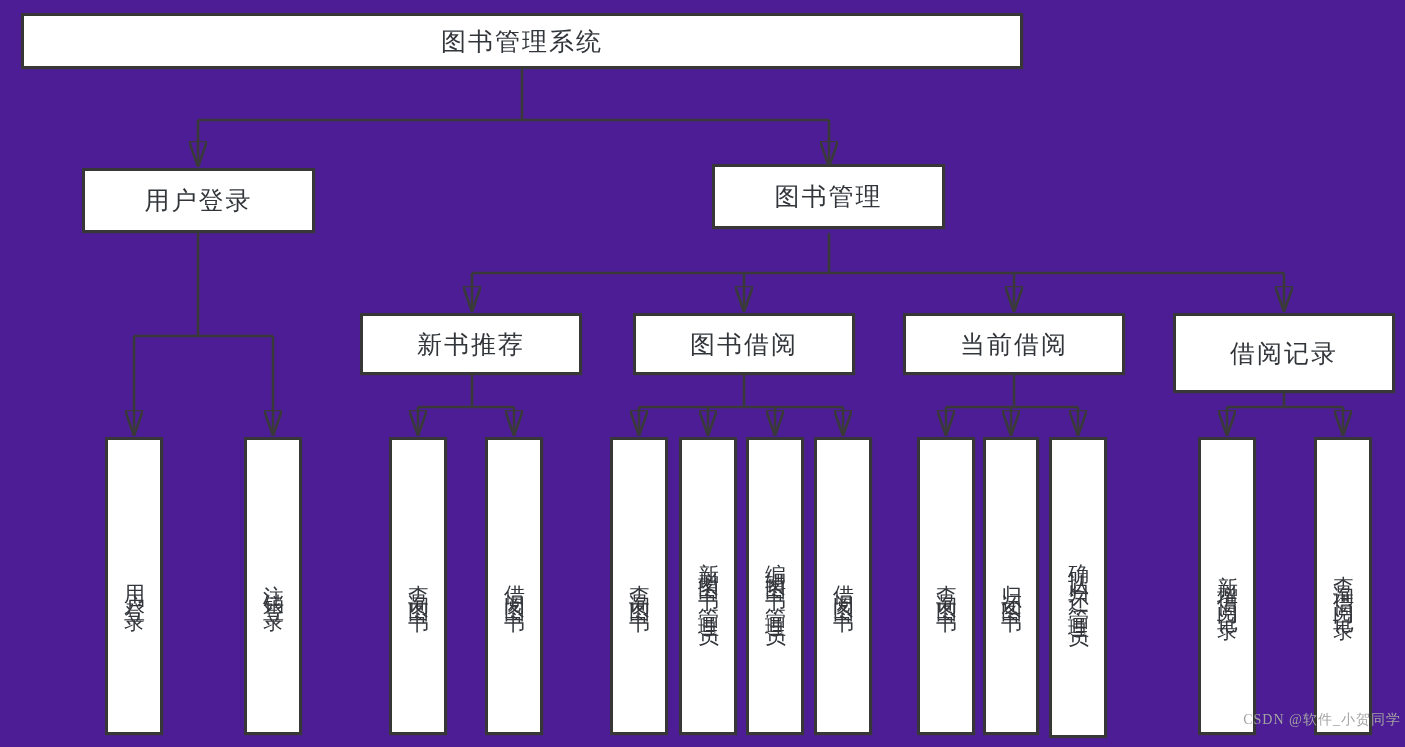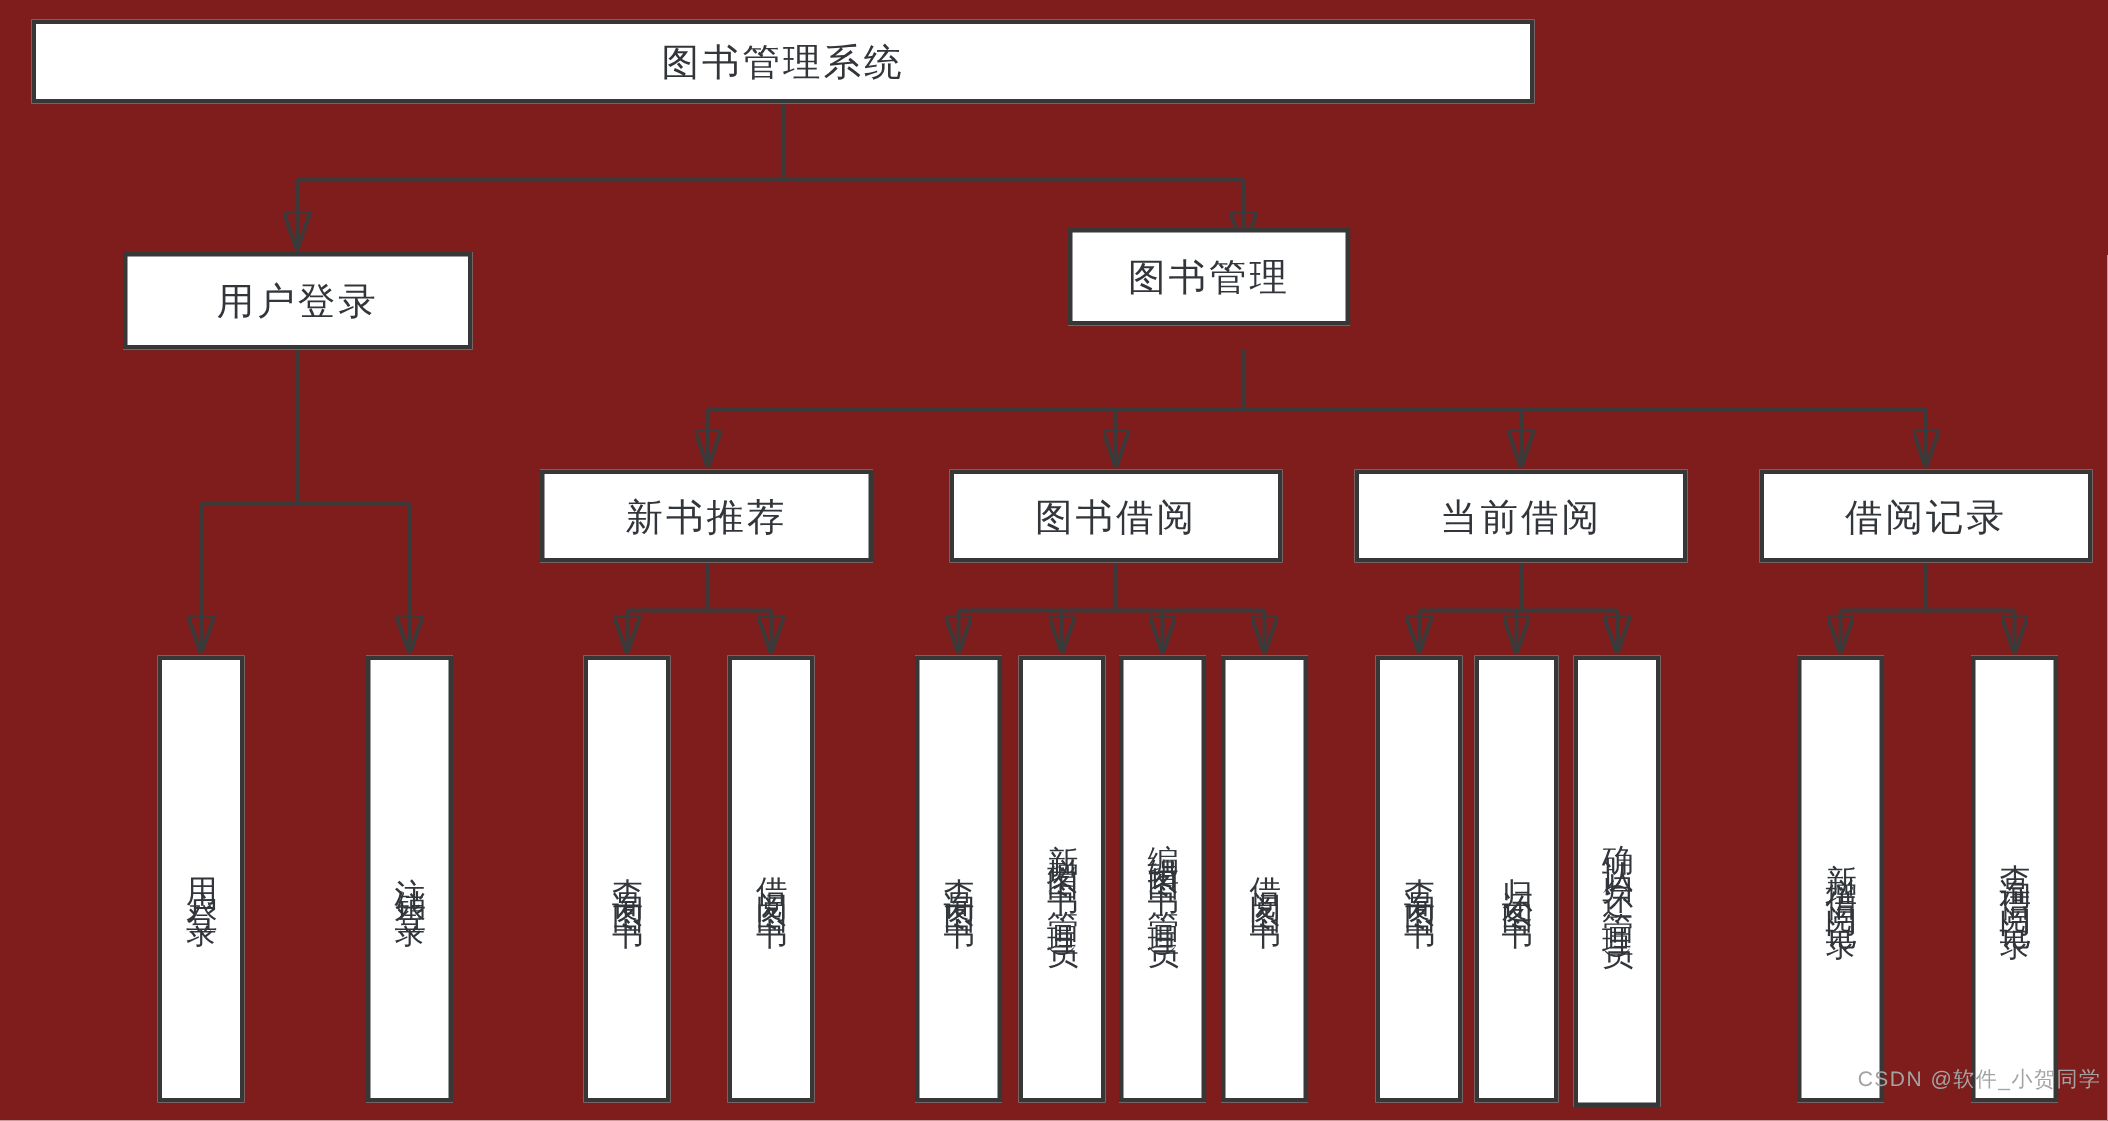--- a/index.html
+++ b/index.html
@@ -7,22 +7,23 @@
     --border:#373737;
     --text:#32363b;
     --watermark:#a3a3a3;
   }
   html,body{margin:0;padding:0;background:#ffffff;}
   body{font-family:"Liberation Sans","DejaVu Sans",sans-serif;}
   #canvas{
     position:relative;
     width:1405px;
     height:747px;
-    background:#7f1d1d;
+    background:#4c1d95;
     overflow:hidden;
+    font-family:Liberation Serif, serif;
   }
   svg.wires{
     position:absolute;
     left:0;top:0;
     z-index:1;
   }
   svg.wires line, svg.wires path{
     stroke:var(--line);
     stroke-width:2.6;
     fill:none;
@@ -104,26 +105,26 @@
     <line x1="1078" y1="407" x2="1078" y2="435" marker-end="url(#arrow)"></line>
 
     <path d="M1284,375 L1284,407 M1227,407 L1343,407"></path>
     <line x1="1227" y1="407" x2="1227" y2="435" marker-end="url(#arrow)"></line>
     <line x1="1343" y1="407" x2="1343" y2="435" marker-end="url(#arrow)"></line>
   </svg>
 
   <div class="node hnode" style="left:21px;top:13px;width:1002px;height:56px">图书管理系统</div>
 
   <div class="node hnode" style="left:82px;top:168px;width:233px;height:65px">用户登录</div>
-  <div class="node hnode" style="left:712px;top:152px;width:188px;height:65px">图书管理</div>
+  <div class="node hnode" style="left:712px;top:164px;width:233px;height:65px">图书管理</div>
 
   <div class="node hnode" style="left:360px;top:313px;width:222px;height:62px">新书推荐</div>
   <div class="node hnode" style="left:903px;top:313px;width:222px;height:62px">当前借阅</div>
   <div class="node hnode" style="left:633px;top:313px;width:222px;height:62px">图书借阅</div>
-  <div class="node hnode" style="left:1173px;top:313px;width:222px;height:62px">借阅记录</div>
+  <div class="node hnode" style="left:1173px;top:313px;width:222px;height:80px">借阅记录</div>
 
   <div class="node leaf" style="left:105px;top:437px;width:58px;height:298px">
     <span class="vlabel">用户登录</span>
   </div>
   <div class="node leaf" style="left:244px;top:437px;width:58px;height:298px">
     <span class="vlabel">注销登录</span>
   </div>
 
   <div class="node leaf" style="left:389px;top:437px;width:58px;height:298px">
     <span class="vlabel">查询图书</span>

